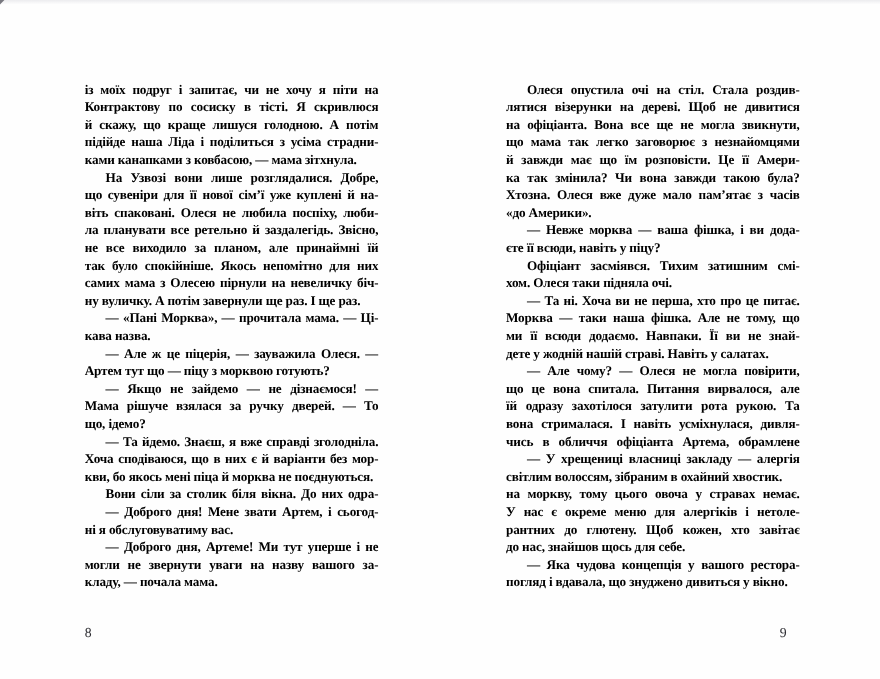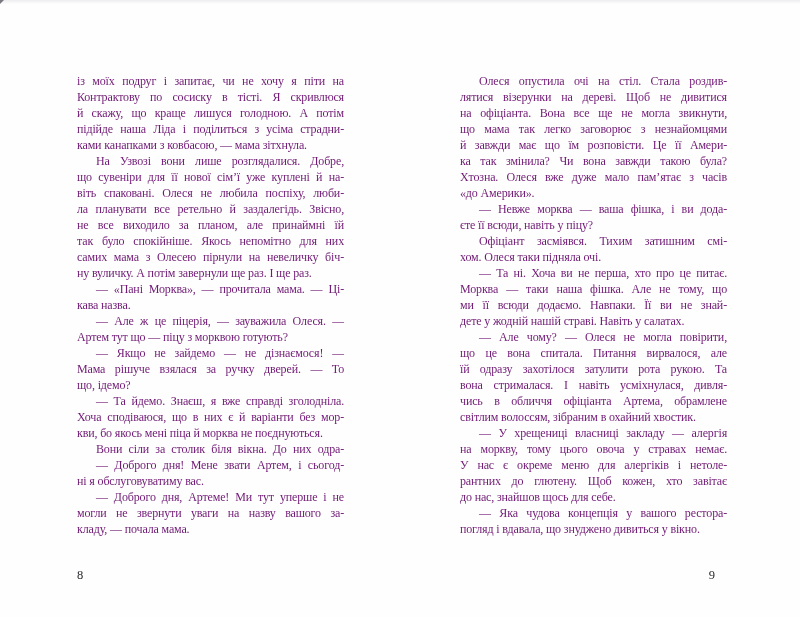--- a/index.html
+++ b/index.html
@@ -28,21 +28,22 @@
     border-top: 4px solid #5a5a63;
     opacity: 0.8;
   }
   .corner-speck.left  { left: 0;  border-right: 4px solid transparent; }
   .text-block {
     position: absolute;
     top: 73px;
     width: 267px;
     font-size: 12px;
     letter-spacing: -0.15px;
-    color: #701a75;
+    color: #000000;
+    font-weight: bold;
   }
   .text-block.left  { left: 77px;  }
   .text-block.right { left: 460px; }
   .line {
     height: 16px;
     line-height: 16px;
     overflow: hidden;
     text-align: justify;
     text-align-last: justify;
     white-space: normal;
@@ -113,22 +114,22 @@
       <div class="line end">хом. Олеся таки підняла очі.</div>
       <div class="line indent">— Та ні. Хоча ви не перша, хто про це питає.</div>
       <div class="line">Морква — таки наша фішка. Але не тому, що</div>
       <div class="line">ми її всюди додаємо. Навпаки. Її ви не знай-</div>
       <div class="line end">дете у жодній нашій страві. Навіть у салатах.</div>
       <div class="line indent">— Але чому? — Олеся не могла повірити,</div>
       <div class="line">що це вона спитала. Питання вирвалося, але</div>
       <div class="line">їй одразу захотілося затулити рота рукою. Та</div>
       <div class="line">вона стрималася. І навіть усміхнулася, дивля-</div>
       <div class="line">чись в обличчя офіціанта Артема, обрамлене</div>
+      <div class="line indent">— У хрещениці власниці закладу — алергія</div>
       <div class="line end">світлим волоссям, зібраним в охайний хвостик.</div>
-      <div class="line indent">— У хрещениці власниці закладу — алергія</div>
       <div class="line">на моркву, тому цього овоча у стравах немає.</div>
       <div class="line">У нас є окреме меню для алергіків і нетоле-</div>
       <div class="line">рантних до глютену. Щоб кожен, хто завітає</div>
       <div class="line end">до нас, знайшов щось для себе.</div>
       <div class="line indent">— Яка чудова концепція у вашого рестора-</div>
       <div class="line end">погляд і вдавала, що знуджено дивиться у вікно.</div>
     </div>
 
   <div class="page-number left">8</div>
 

